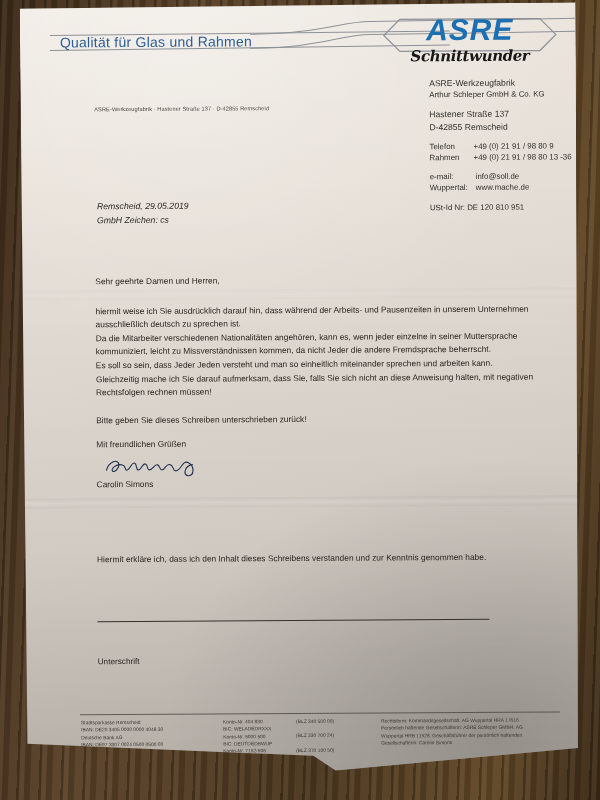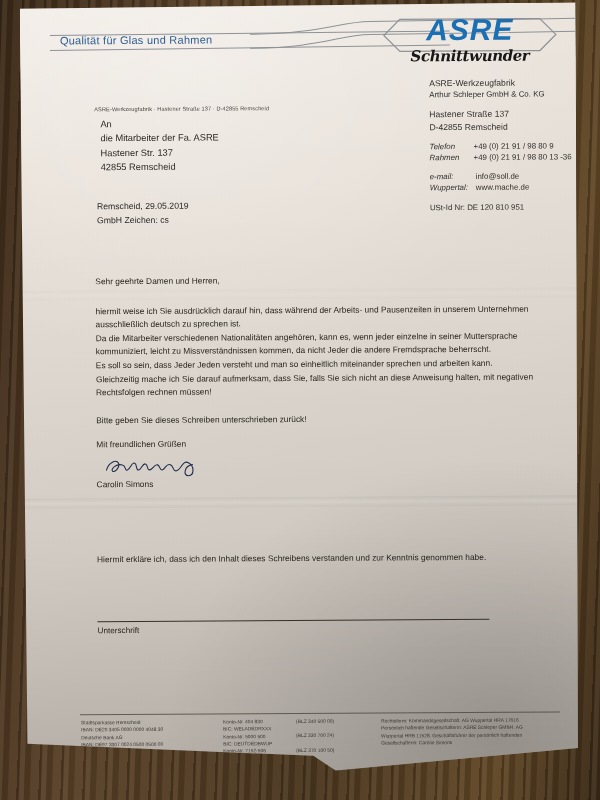--- a/index.html
+++ b/index.html
@@ -42,63 +42,63 @@
     position:absolute;left:0;right:0;height:10px;pointer-events:none;
     background:linear-gradient(180deg,rgba(0,0,0,.08),rgba(255,255,255,.20),rgba(0,0,0,.06));
     opacity:.55;
   }
   .inner{position:relative;z-index:3;width:100%;height:100%;}
 
   
   .lines-band{position:absolute;left:30px;top:27px;width:400px;height:22px;}
   .tagline{
     position:absolute;left:40px;top:29px;
-    font-size:11px;color:#2c5d92;letter-spacing:.25px;white-space:nowrap;
+    font-size:14px;color:#2c5d92;letter-spacing:.25px;white-space:nowrap;
   }
   .logo-wrap{position:absolute;right:18px;top:8px;width:176px;height:62px;text-align:center;}
   .logo-asre{
     font-family:"Liberation Sans",sans-serif;
     font-weight:bold;font-style:italic;font-size:30px;letter-spacing:1px;
     color:#1b6fb3;line-height:1;
     position:absolute;left:0;right:0;top:4px;
   }
   .logo-script{
     position:absolute;left:0;right:0;top:36px;
     font-family:"DejaVu Serif",serif;font-style:italic;font-weight:bold;
     font-size:15px;color:#171717;letter-spacing:-.4px;
   }
 
   
   .contact{position:absolute;left:409px;top:74px;width:180px;font-size:7.9px;line-height:1.42;color:#32302c;}
   .contact .b1{font-size:8.6px;}
   .contact .grp{margin-bottom:8px;}
   .contact .row{display:flex;}
-  .contact .row .lab{width:44px;flex:none;font-style:italic;}
+  .contact .row .lab{width:44px;flex:none;}
   .contact .row .lab.w{width:46px;}
 
   
   .sender-line{
     position:absolute;left:74px;top:101px;font-size:5.6px;color:#4a4640;letter-spacing:.1px;white-space:nowrap;
   }
   .recipient{position:absolute;left:80px;top:112px;font-size:9.3px;line-height:1.55;color:#2b2824;}
-  .datefield{position:absolute;left:76px;top:194px;font-size:8.7px;line-height:1.62;color:#2b2824;}
+  .datefield{position:absolute;left:76px;top:194px;font-size:8.7px;line-height:1.62;color:#2b2824;font-style:italic;}
 
   
   .body{position:absolute;left:74px;top:270px;width:438px;font-size:8.4px;line-height:1.62;color:#29261f;}
   .body p{margin:0 0 11px 0;}
   .body .blk{margin:0;}
   .greeting{margin-bottom:16px!important;}
   .closing{margin-top:16px;}
 
   .sig-img{margin:2px 0 0 6px;height:26px;width:120px;display:block;}
   .sig-name{font-size:8.4px;color:#29261f;margin-top:-2px;}
 
   .ack{position:absolute;left:74px;top:548px;width:440px;font-size:8.4px;line-height:1.62;color:#29261f;}
   .sigline{position:absolute;left:74px;top:616px;width:392px;height:1px;background:#35302a;}
-  .sigline-label{position:absolute;left:74px;top:621px;font-size:8.2px;color:#29261f;}
+  .sigline-label{position:absolute;left:74px;top:652px;font-size:8.2px;color:#29261f;}
 
   
   .foot-rule{position:absolute;left:56px;top:709px;width:480px;height:1px;background:#4c463e;opacity:.8;}
   .footer{position:absolute;top:714px;left:0;width:100%;height:50px;font-size:4.9px;line-height:1.48;color:#3b3731;}
   .fcol{position:absolute;top:0;}
   .fcol.c1{left:57px;width:140px;}
   .fcol.c2{left:199px;width:60px;}
   .fcol.c3{left:272px;width:70px;}
   .fcol.c4{left:357px;width:180px;}
   .fcol div{white-space:nowrap;}
@@ -160,26 +160,20 @@
         </div>
         <div class="row">
           <span class="lab w">Wuppertal:</span>
           <span>www.mache.de</span>
         </div>
       </div>
       <div>USt-Id Nr: DE 120 810 951</div>
     </div>
 
     <div class="sender-line">ASRE-Werkzeugfabrik · Hastener Straße 137 · D-42855 Remscheid</div>
-    <div class="recipient">
-      <div>An</div>
-      <div>die Mitarbeiter der Fa. ASRE</div>
-      <div>Hastener Str. 137</div>
-      <div>42855 Remscheid</div>
-    </div>
 
     <div class="datefield">
       <div>Remscheid, 29.05.2019</div>
       <div>GmbH Zeichen: cs</div>
     </div>
 
     <div class="body">
       <p class="greeting">Sehr geehrte Damen und Herren,</p>
       <p class="blk">hiermit weise ich Sie ausdrücklich darauf hin, dass während der Arbeits- und Pausenzeiten in unserem Unternehmen ausschließlich deutsch zu sprechen ist.</p>
       <p class="blk">Da die Mitarbeiter verschiedenen Nationalitäten angehören, kann es, wenn jeder einzelne in seiner Muttersprache kommuniziert, leicht zu Missverständnissen kommen, da nicht Jeder die andere Fremdsprache beherrscht.</p>

